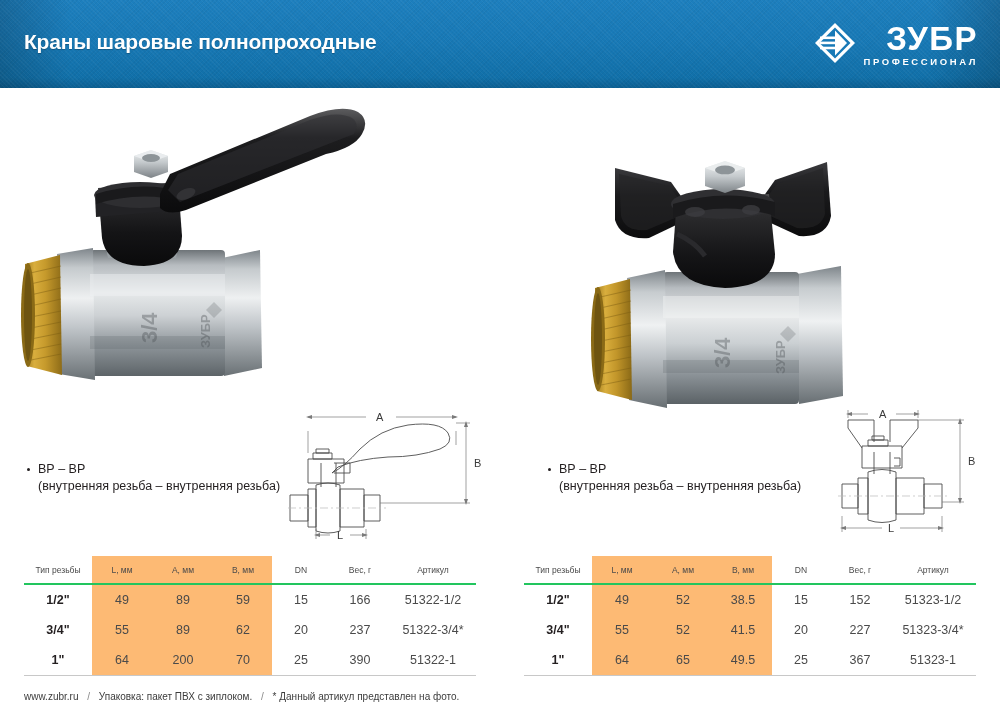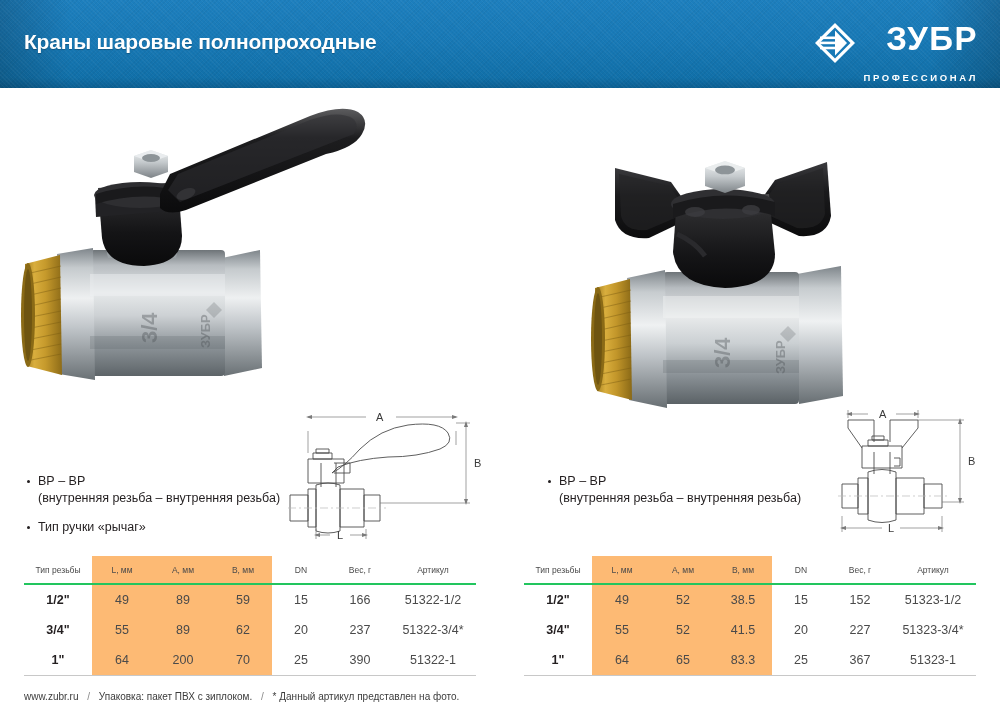--- a/index.html
+++ b/index.html
@@ -46,36 +46,36 @@
   }
   .logo-mark svg{display:block;}
   .logo-text-wrap{display:flex;flex-direction:column;align-items:flex-end;}
   .logo-word{
     font-size:33px;font-weight:bold;color:#fff;line-height:33px;
     letter-spacing:1.5px;
     font-family:"Liberation Sans", sans-serif;
   }
   .logo-sub{
     font-size:9.5px;color:#fff;letter-spacing:2.6px;
-    margin-top:17px;font-weight:bold;
+    margin-top:1px;font-weight:bold;
   }
 
   
   .col{position:absolute;top:88px;width:500px;height:619px;}
   .col-left{left:0;}
   .col-right{left:500px;}
 
   
   .photo{position:absolute;}
   .photo svg{display:block;}
 
   
   .bullets{position:absolute;font-size:12.5px;color:#231f20;line-height:17px;}
   .bullets ul{margin:0;padding:0 0 0 14px;list-style:none;}
-  .bullets li{position:relative;margin:12px 0 10px 0;}
+  .bullets li{position:relative;margin:0 0 10px 0;}
   .bullets li:last-child{margin-bottom:0;}
   .bullets li:before{
     content:"";position:absolute;left:-11px;top:7px;
     width:3px;height:3px;border-radius:50%;background:#231f20;
   }
   .bl-sub{display:block;}
 
   
   .drawing{position:absolute;}
   .drawing svg{display:block;}
@@ -229,23 +229,20 @@
         <ellipse cx="176" cy="96" rx="10" ry="5" fill="#3a3a3d" opacity="0.7" transform="rotate(-22 176 96)"></ellipse>
       </svg>
     </div>
 
     <div class="bullets" style="left:24px;top:373px;width:260px;">
       <ul>
         <li>
           <span>ВР – ВР</span>
           <span class="bl-sub">(внутренняя резьба – внутренняя резьба)</span>
         </li>
-        <li>
-          <span>Тип ручки «рычаг»</span>
-        </li>
       </ul>
     </div>
 
     <div class="drawing" style="left:288px;top:313px;">
       <svg width="210" height="140" viewBox="0 0 210 140" aria-hidden="true">
         <g stroke="#4d4d4d" stroke-width="0.9" fill="none" stroke-linejoin="round">
 
           <path d="M2,94 L2,120 L20,120 L20,94 Z"></path>
           <path d="M20,88 L20,126 L28,126 L28,88 Z"></path>
 
@@ -528,21 +525,21 @@
           <td class="shade">52</td>
           <td class="shade">41.5</td>
           <td>20</td>
           <td>227</td>
           <td>51323-3/4*</td>
         </tr>
         <tr>
           <td class="thread">1"</td>
           <td class="shade">64</td>
           <td class="shade">65</td>
-          <td class="shade">83.3</td>
+          <td class="shade">49.5</td>
           <td>25</td>
           <td>367</td>
           <td>51323-1</td>
         </tr>
       </tbody>
     </table>
   </div>
 
   <div class="footer">
     <span>www.zubr.ru</span>

